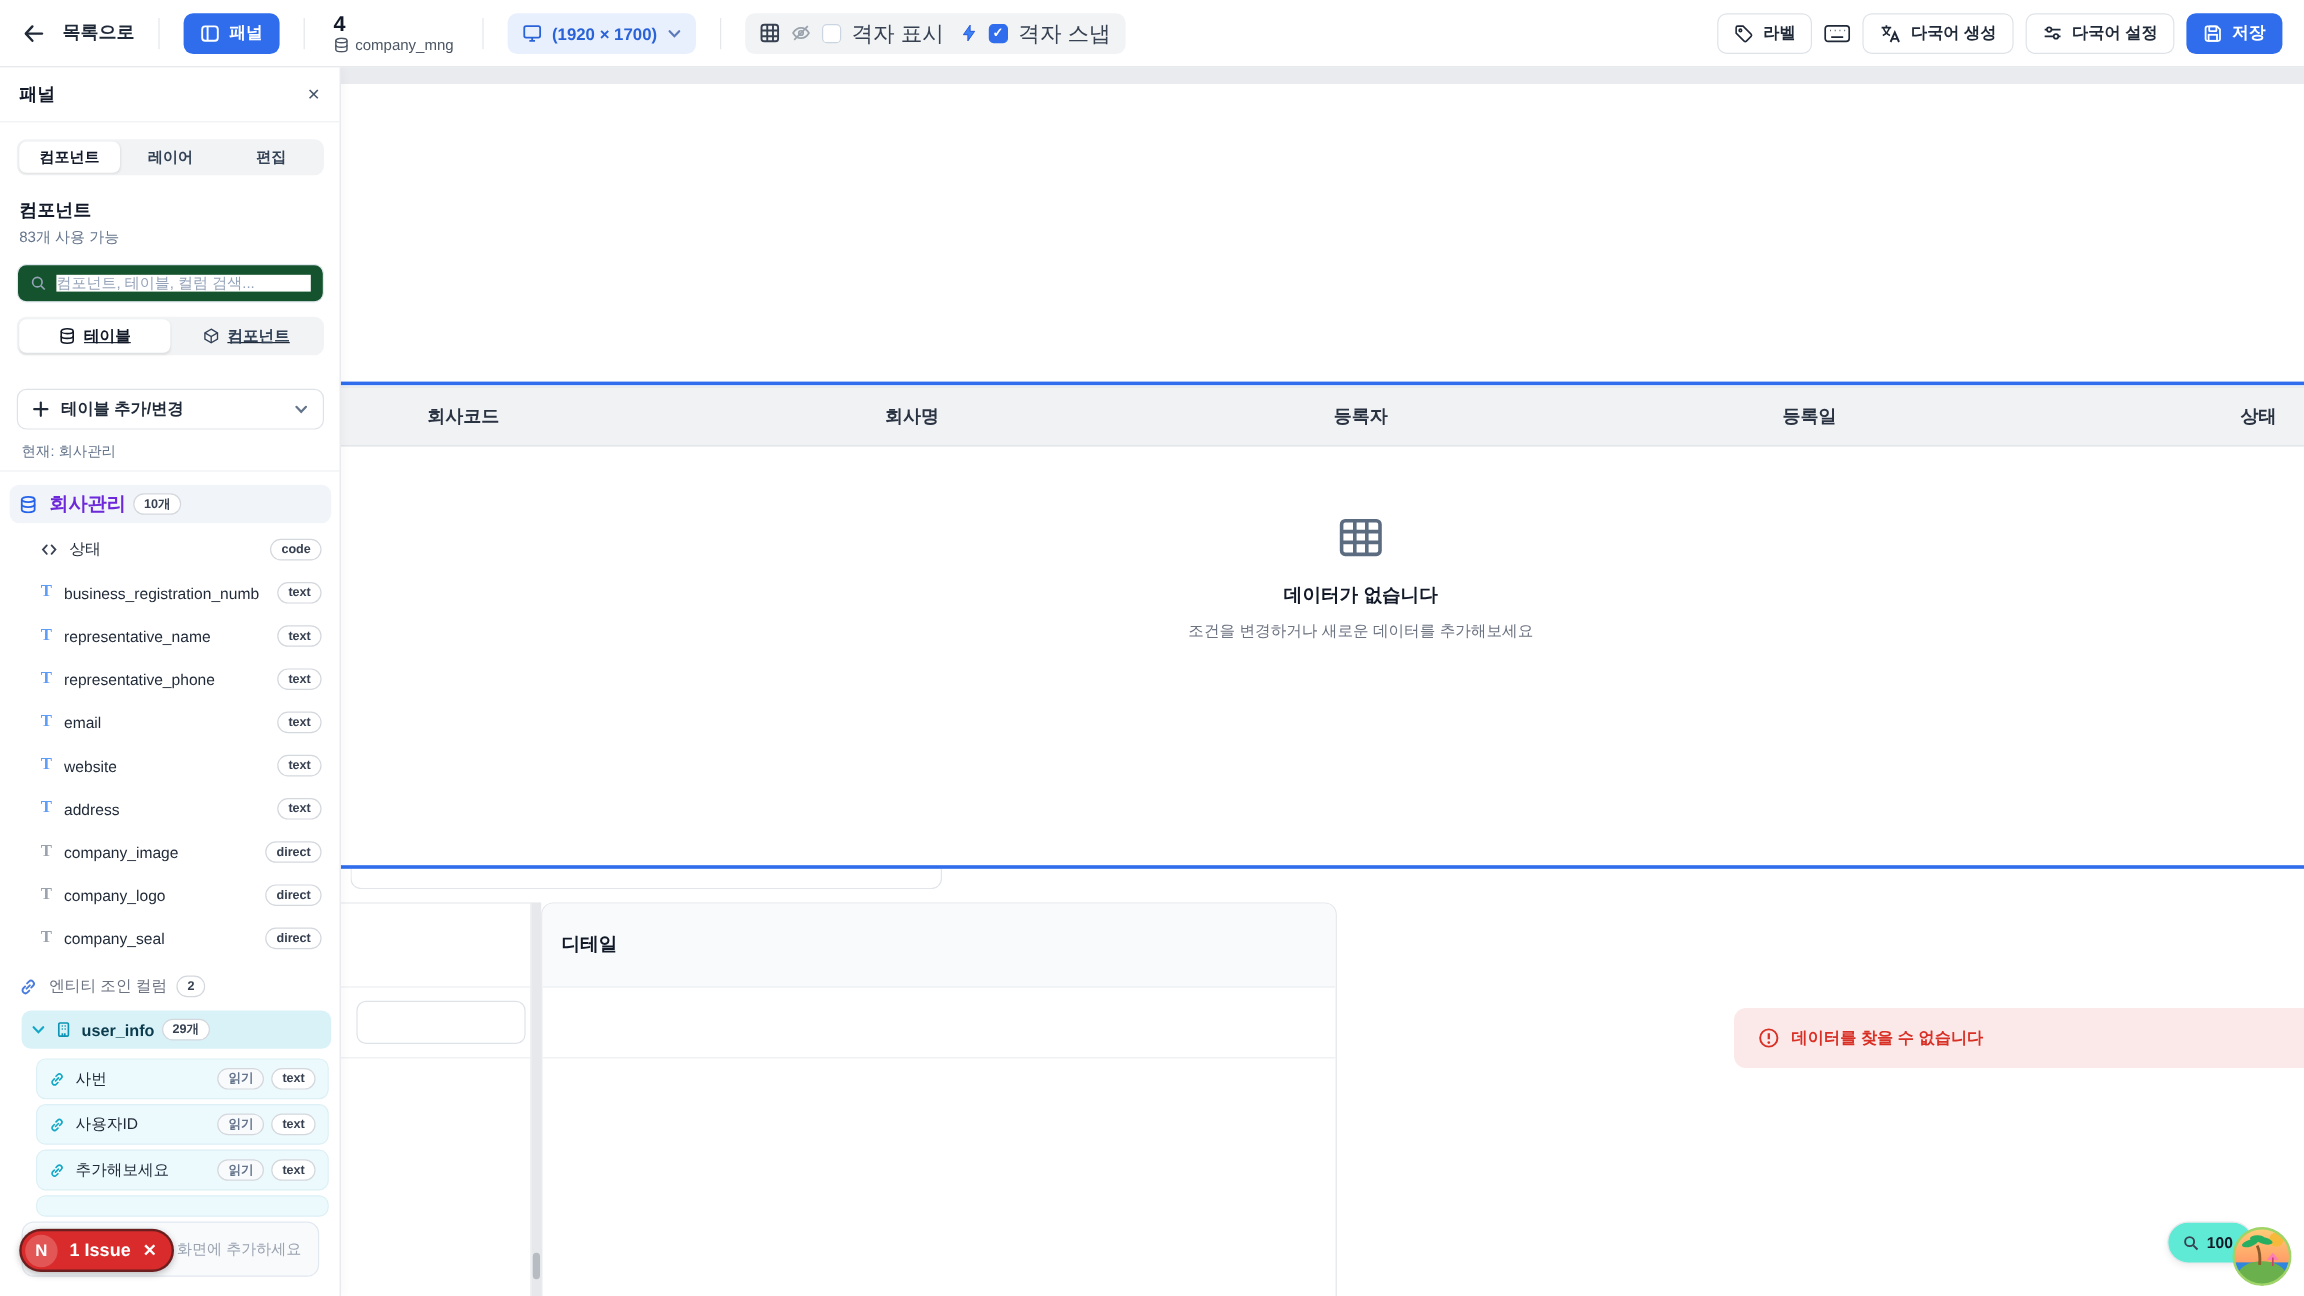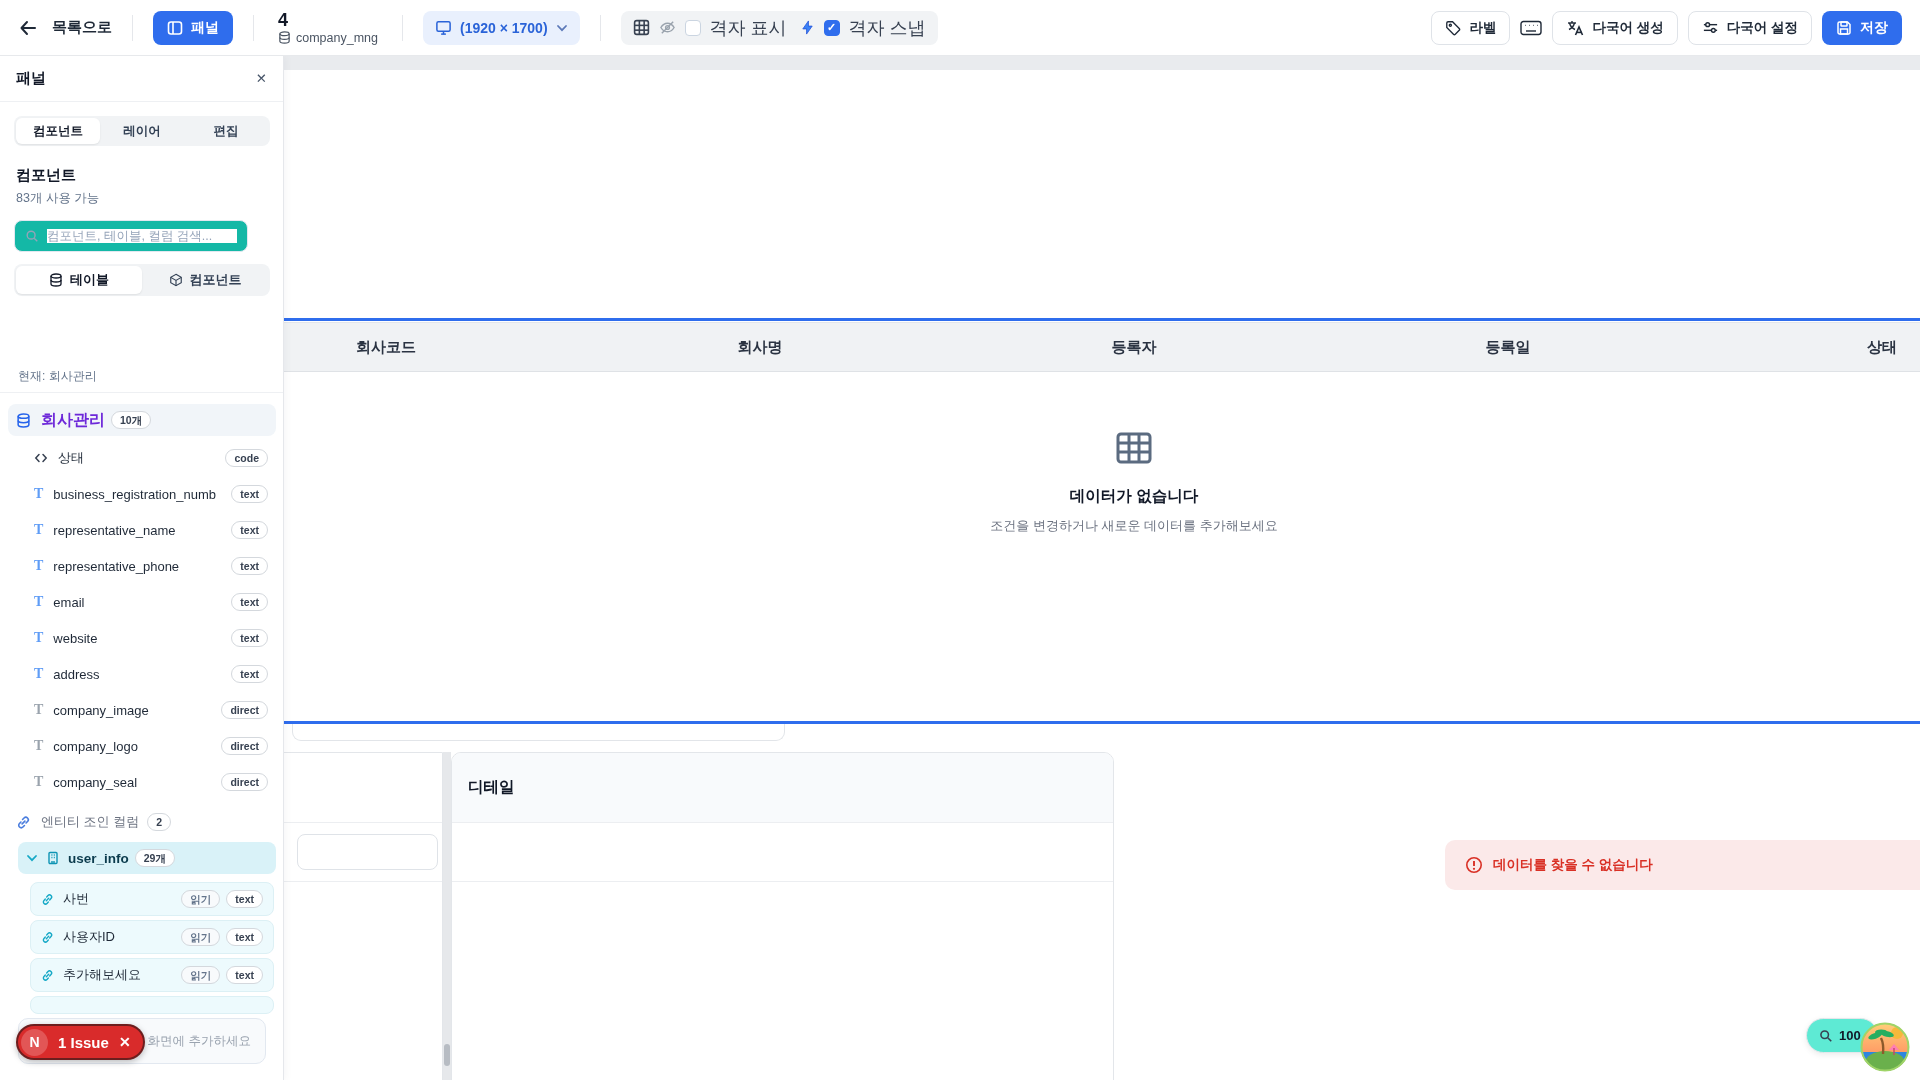--- a/index.html
+++ b/index.html
@@ -71,25 +71,25 @@
   .panel-hd .t { font-size:15px; font-weight:700; color:#111827; }
   .panel-close { margin-left:auto; color:#475569; background:none; border:none; cursor:pointer; }
 
   .seg-tabs { position:absolute; left:14px; top:60px; width:256px; height:30px; background:#f1f3f5; border-radius:8px; display:flex; padding:2px; }
   .seg-tab { flex:1; display:flex; align-items:center; justify-content:center; font-size:12.5px; font-weight:600; color:#334155; border:none; background:none; border-radius:6px; cursor:pointer; }
   .seg-tab.active { background:#fff; box-shadow:0 1px 2px rgba(0,0,0,.08); color:#111827; font-weight:700; }
 
   .sec-title { position:absolute; left:16px; top:110px; font-size:15px; font-weight:700; color:#111827; }
   .sec-sub { position:absolute; left:16px; top:134px; font-size:12.5px; color:#64748b; }
 
-  .panel-search { position:absolute; left:14px; top:164px; width:234px; height:32px; border:1px solid #e2e8f0; border-radius:8px; display:flex; align-items:center; gap:8px; padding:0 10px; color:#94a3b8; background:#14b8a6; }
+  .panel-search { position:absolute; left:14px; top:164px; width:256px; height:32px; border:1px solid #e2e8f0; border-radius:8px; display:flex; align-items:center; gap:8px; padding:0 10px; color:#94a3b8; background:#14532d; }
   .panel-search input { border:none; outline:none; flex:1; min-width:0; font-size:12.5px; font-family:inherit; color:#1f2937; }
   .panel-search input::placeholder { color:#94a3b8; }
 
-  .mode-toggle { position:absolute; left:14px; top:208px; width:256px; height:32px; background:#f1f3f5; border-radius:8px; display:flex; padding:2px; }
+  .mode-toggle { position:absolute; left:14px; top:208px; width:256px; height:32px; background:#f1f3f5; border-radius:8px; display:flex; padding:2px;text-decoration:underline; }
   .mode-btn { flex:1; display:flex; align-items:center; justify-content:center; gap:7px; font-size:13px; font-weight:700; color:#334155; border:none; background:none; border-radius:6px; cursor:pointer; }
   .mode-btn.active { background:#fff; box-shadow:0 1px 2px rgba(0,0,0,.08); color:#111827; }
 
   .add-table { position:absolute; left:14px; top:268px; width:256px; height:34px; border:1px solid #dfe3e8; border-radius:8px; background:#fff; display:flex; align-items:center; gap:10px; padding:0 12px; font-size:13.5px; font-weight:700; color:#1f2937; cursor:pointer; }
   .add-table .chev { margin-left:auto; color:#64748b; }
   .current-lbl { position:absolute; left:18px; top:312px; font-size:12px; color:#64748b; }
   .panel-dv { position:absolute; left:0; top:336px; width:100%; height:1px; background:#eef0f3; }
 
   .tree { position:absolute; left:8px; top:348px; width:268px; }
   .trow { display:flex; align-items:center; height:32px; border-radius:8px; padding:0 8px; }
@@ -396,20 +396,34 @@
         <svg width="14" height="14" viewBox="0 0 16 16" fill="none" stroke="#334155" stroke-width="1.3">
           <path d="M8 1.5 14 5v6l-6 3.5L2 11V5z"></path>
             <path d="M2 5l6 3.5L14 5"></path>
             <line x1="8" y1="8.5" x2="8" y2="14.5"></line>
         </svg>
       </span>
       <span>컴포넌트</span>
     </button>
   </div>
 
+  <button class="add-table">
+    <span>
+      <svg width="14" height="14" viewBox="0 0 14 14" stroke="#1f2937" stroke-width="1.8" stroke-linecap="round">
+          <line x1="7" y1="1.5" x2="7" y2="12.5"></line>
+          <line x1="1.5" y1="7" x2="12.5" y2="7"></line>
+        </svg>
+    </span>
+    <span>테이블 추가/변경</span>
+    <span class="chev">
+      <svg width="12" height="12" viewBox="0 0 12 12" fill="none" stroke="currentColor" stroke-width="1.8" stroke-linecap="round">
+          <polyline points="2,4 6,8.2 10,4"></polyline>
+        </svg>
+    </span>
+  </button>
   <div class="current-lbl">현재: 회사관리</div>
   <div class="panel-dv"></div>
 
   <div class="tree">
     <div class="trow group-active">
       <span>
         <svg width="15" height="15" viewBox="0 0 14 14" fill="none" stroke="#2563eb" stroke-width="1.4">
           <ellipse cx="7" cy="3" rx="5" ry="2"></ellipse>
             <path d="M2 3v8c0 1.1 2.2 2 5 2s5-.9 5-2V3"></path>
             <path d="M2 7c0 1.1 2.2 2 5 2s5-.9 5-2"></path>

